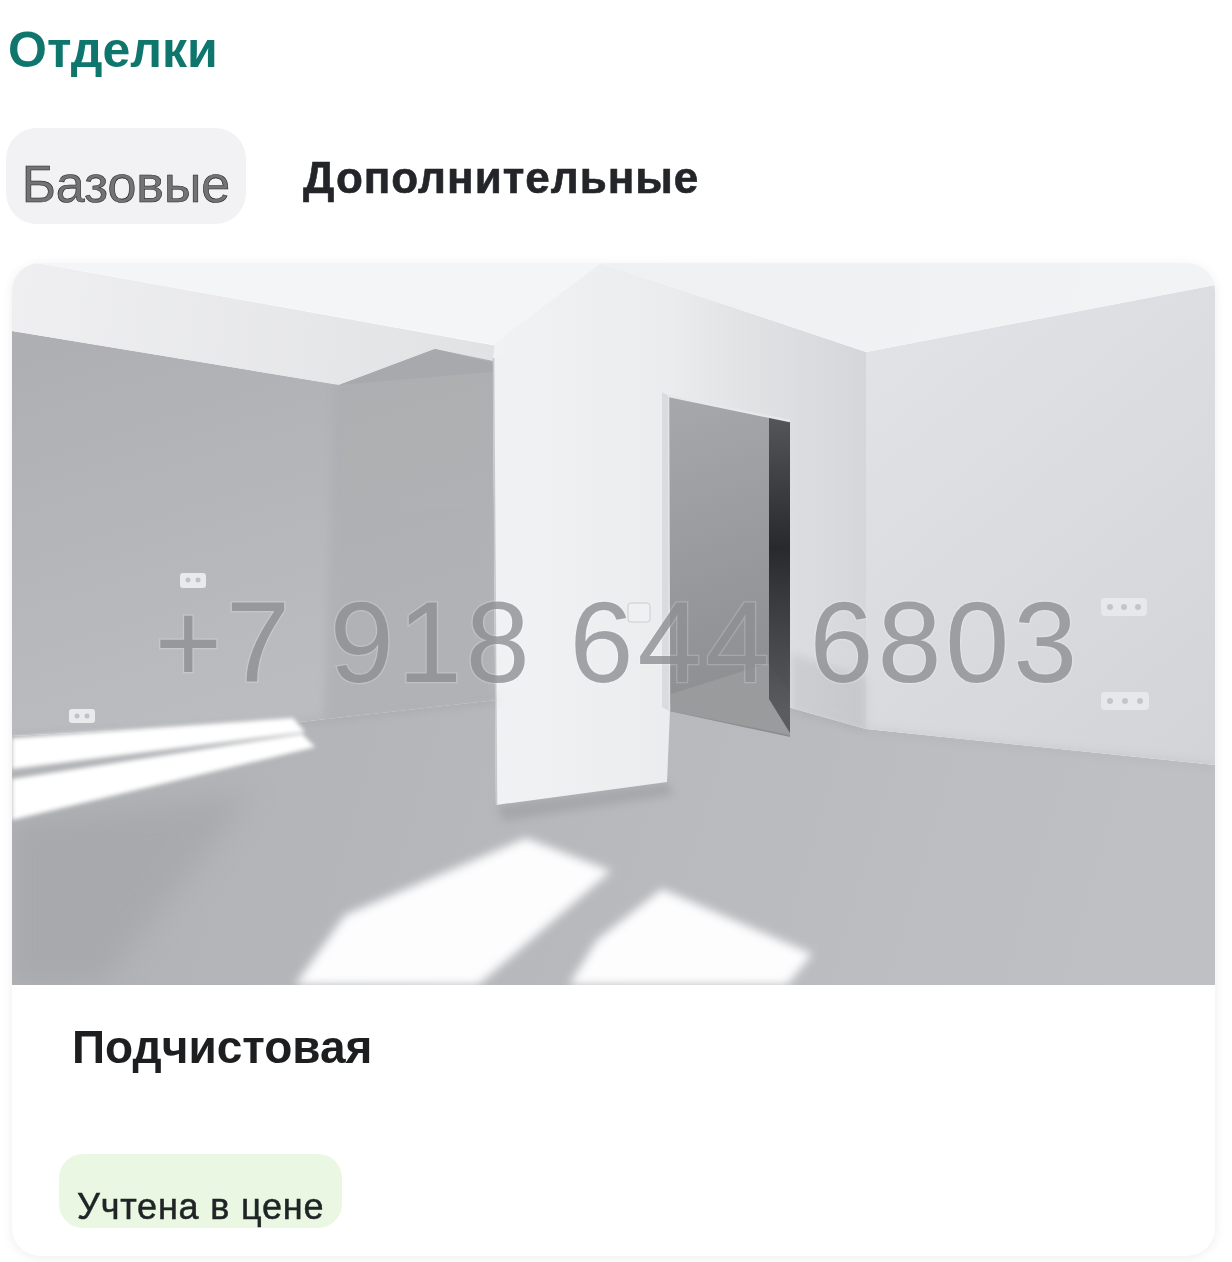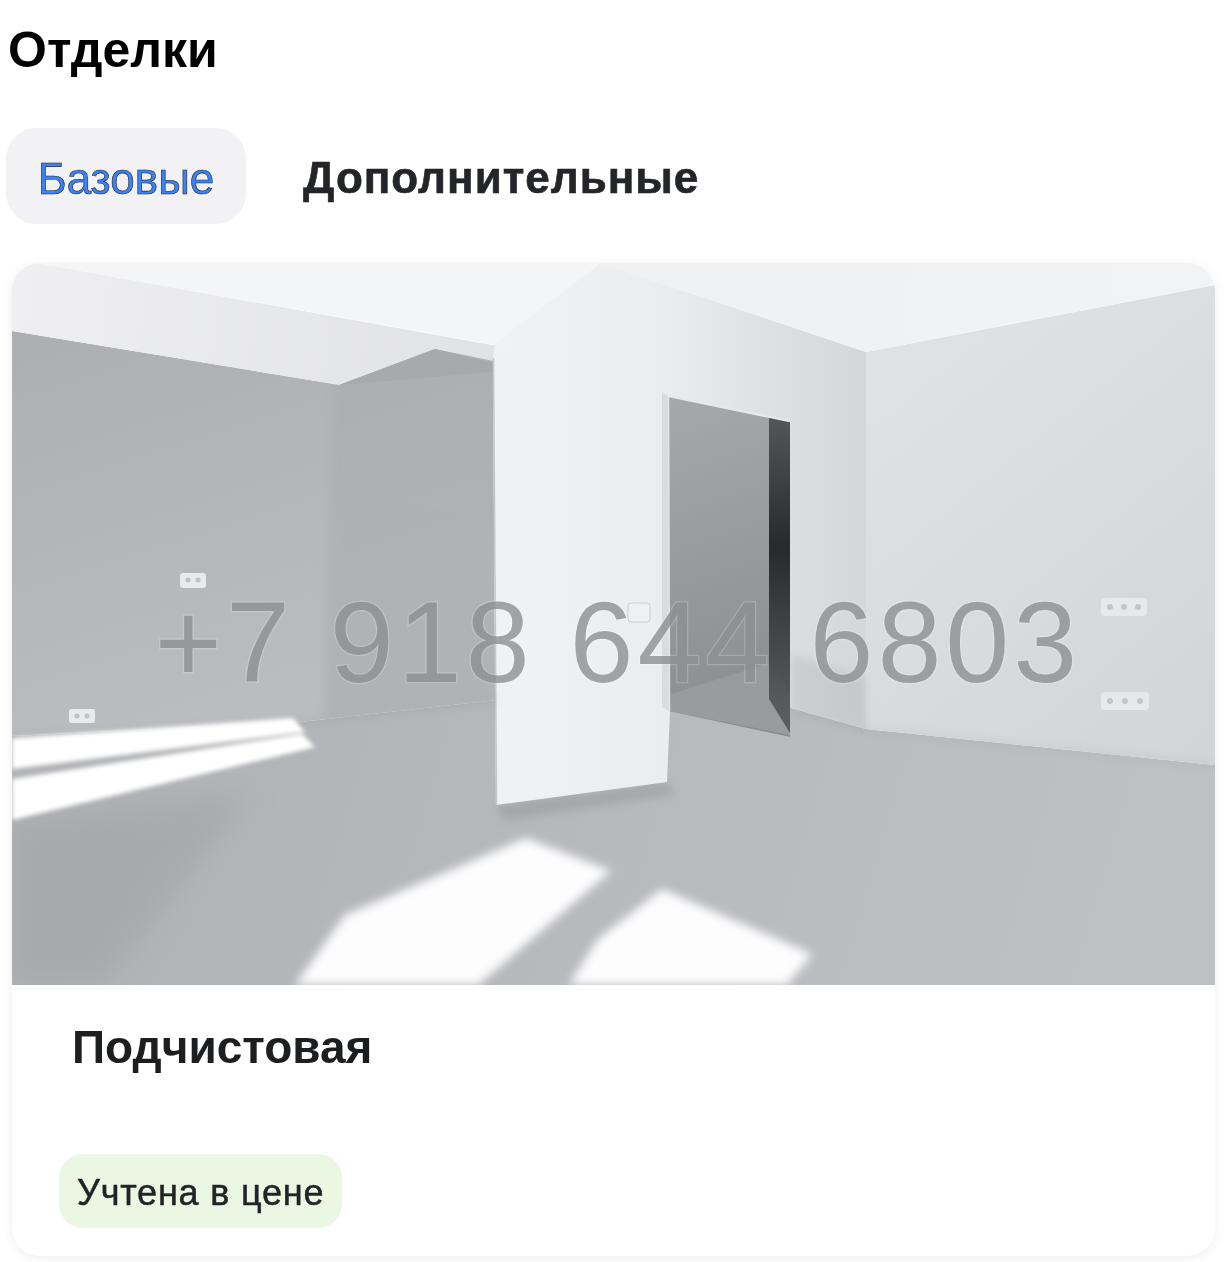--- a/index.html
+++ b/index.html
@@ -3,25 +3,25 @@
 <meta charset="utf-8">
 <style>
   html,body{margin:0;padding:0;background:#ffffff;width:1232px;height:1262px;overflow:hidden;}
   *{box-sizing:border-box;}
   body{font-family:"Liberation Sans", sans-serif;position:relative;}
   .abs{position:absolute;}
 </style>
 </head>
 <body>
 
-<div class="abs" style="left:8px;top:21px;font-size:50px;font-weight:bold;color:#000000;letter-spacing:0px;">Отделки</div>
+<div class="abs" style="left:8px;top:21px;font-size:50px;font-weight:bold;color:#0f766e;letter-spacing:0px;">Отделки</div>
 
 <div class="abs" style="left:6px;top:128px;width:240px;height:96px;border-radius:31px;background:#f2f2f4;"></div>
 
-<div class="abs" style="left:6px;top:154px;width:240px;text-align:center;font-size:44px;color:#3b82f6;-webkit-text-stroke:0.6px #232529;">Базовые</div>
+<div class="abs" style="left:6px;top:154px;width:240px;text-align:center;font-size:52px;color:#737373;-webkit-text-stroke:0.6px #232529;">Базовые</div>
 
 <div class="abs" style="left:303px;top:153px;font-size:44px;color:#232529;letter-spacing:1px;font-weight:bold;-webkit-text-stroke:0.6px #232529;">Дополнительные</div>
 
 <div class="abs" style="left:12px;top:263px;width:1203px;height:993px;border-radius:28px;background:#ffffff;box-shadow:0 2px 12px rgba(0,0,0,0.07);"></div>
 
 <div class="abs" style="left:12px;top:263px;width:1203px;height:722px;border-radius:28px 28px 0 0;overflow:hidden;">
 <svg width="1203" height="722" viewBox="0 0 1203 722" xmlns="http://www.w3.org/2000/svg">
   <defs>
     <linearGradient id="gFloor" gradientUnits="userSpaceOnUse" x1="100" y1="430" x2="1100" y2="722">
       <stop offset="0" stop-color="#b0b2b5"></stop>
@@ -154,13 +154,13 @@
         <circle cx="1113" cy="438" r="3" fill="#c3c5c8"></circle>
         <circle cx="1128" cy="438" r="3" fill="#c3c5c8"></circle>
   </g>
 
   <text x="606" y="419" text-anchor="middle" font-family="Liberation Sans, sans-serif" font-size="115" letter-spacing="4" fill="#8e9094" opacity="0.8" stroke="#ffffff" stroke-opacity="0.25" stroke-width="2.5" paint-order="stroke">+7 918 644 6803</text>
 </svg>
 </div>
 
 <div class="abs" style="left:72px;top:1020px;font-size:46px;font-weight:bold;color:#1c1e20;">Подчистовая</div>
 
-<div class="abs" style="left:59px;top:1154px;height:74px;border-radius:24px;background:#eaf8e3;font-size:36px;color:#212426;line-height:77px;padding:0 18px;letter-spacing:0.8px;-webkit-text-stroke:0.5px #212426;">Учтена в цене</div>
+<div class="abs" style="left:59px;top:1154px;height:74px;border-radius:24px;background:#eaf8e3;font-size:36px;color:#212426;line-height:77px;padding:14px 18px;letter-spacing:0.8px;-webkit-text-stroke:0.5px #212426;">Учтена в цене</div>
 
 </body></html>

